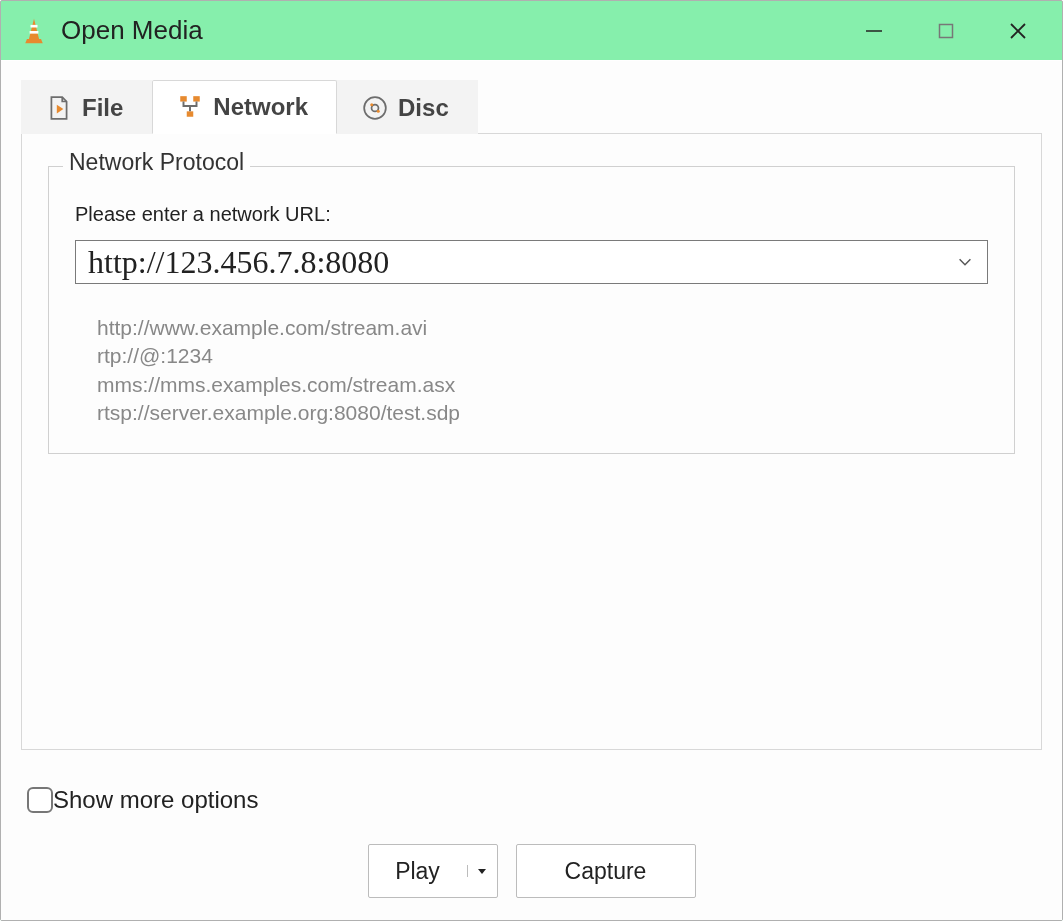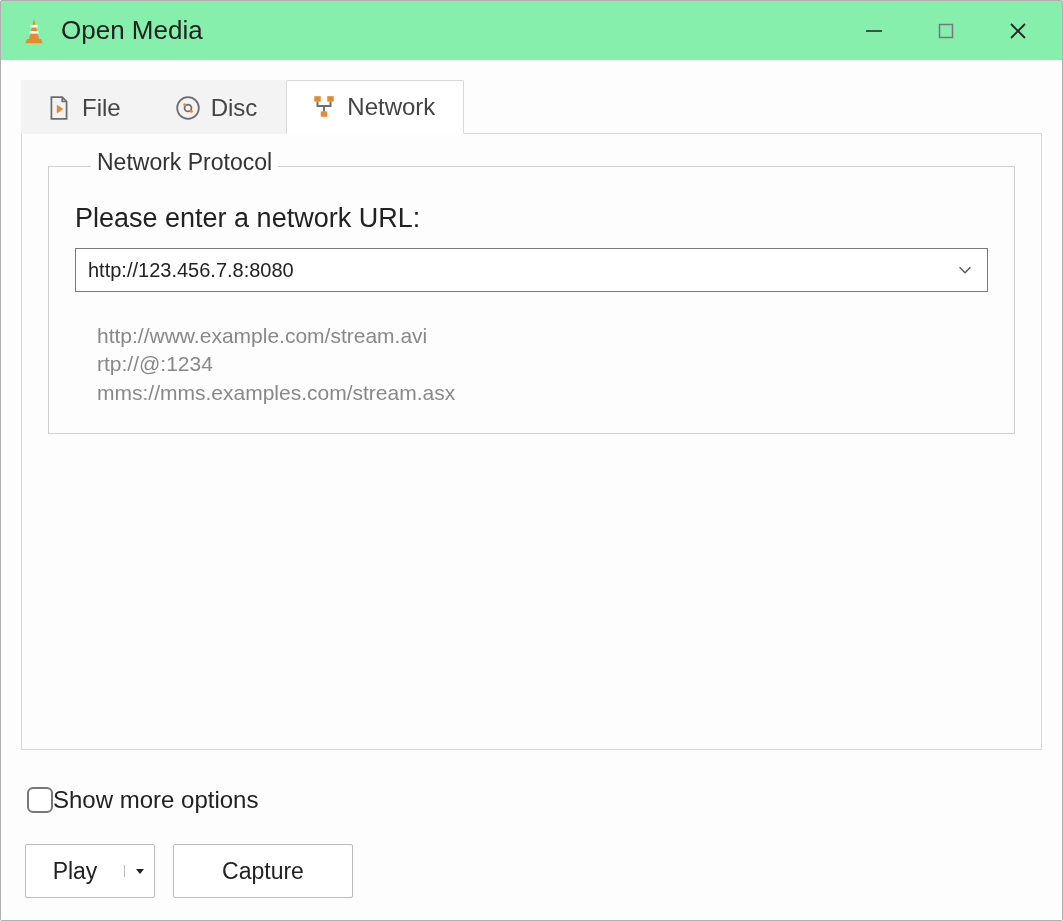--- a/index.html
+++ b/index.html
@@ -59,20 +59,21 @@
   .content {
     flex:1 1 auto;
     background:#fdfdfd;
     padding:18px 20px 10px 20px;
     display:flex;
     flex-direction:column;
   }
   .tabs {
     display:flex;
     border-bottom:1px solid #d8d8d8;
+    font-weight:bold;
   }
   .tab {
     display:flex;
     align-items:center;
     gap:10px;
     padding:12px 28px 12px 24px;
     font-size:24px;
     color:#444;
     background:#f3f3f3;
     border:1px solid transparent;
@@ -114,42 +115,41 @@
     background:#fdfdfd;
   }
   .groupbox-title {
     position:absolute;
     top:-18px;
     left:14px;
     background:#fdfdfd;
     padding:0 6px;
     font-size:23px;
     color:#333;
-    margin-left:28px;
   }
   .field-label {
-    font-size:27px;
+    font-size:20px;
     color:#222;
     margin-bottom:14px;
     margin-top:6px;
   }
   .url-combo {
     display:flex;
     align-items:center;
     border:1px solid #7a7a7a;
     background:#fff;
     height:44px;
     padding:0 10px;
   }
   .url-combo input {
     flex:1 1 auto;
     border:none;
     outline:none;
-    font-size:20px;
-    font-family:Liberation Sans, sans-serif;
+    font-size:32px;
+    font-family:Liberation Serif, serif;
     color:#222;
     background:transparent;
   }
   .url-combo .chevron {
     width:24px;
     height:24px;
     display:flex;
     align-items:center;
     justify-content:center;
   }
@@ -173,21 +173,21 @@
   }
   .checkbox {
     width:26px;
     height:26px;
     border:2px solid #777;
     border-radius:6px;
     background:#fff;
   }
   .button-row {
     display:flex;
-    justify-content:flex-start;
+    justify-content:center;
     gap:18px;
   }
   .btn {
     height:54px;
     border:1px solid #bcbcbc;
     background:#fff;
     font-size:23px;
     color:#222;
     display:flex;
     align-items:center;
@@ -257,42 +257,42 @@
         <span class="tab-icon">
           <svg viewBox="0 0 24 24" width="26" height="26">
             <path d="M5 2h10l4 4v16H5z" fill="none" stroke="#6d6d6d" stroke-width="1.6"></path>
             <path d="M15 2v4h4" fill="none" stroke="#6d6d6d" stroke-width="1.6"></path>
             <polygon points="10,9 16,13 10,17" fill="#e78a2f"></polygon>
           </svg>
         </span>
         <span>File</span>
       </div>
 
+      <div class="tab active">
+        <span class="tab-icon">
+          <svg viewBox="0 0 24 24" width="26" height="26">
+            <rect x="3" y="2" width="6" height="5" fill="#e78a2f"></rect>
+            <rect x="15" y="2" width="6" height="5" fill="#e78a2f"></rect>
+            <rect x="9" y="16" width="6" height="5" fill="#e78a2f"></rect>
+            <path d="M6 7v4h12V7 M12 11v5" fill="none" stroke="#6d6d6d" stroke-width="1.8"></path>
+          </svg>
+        </span>
+        <span>Network</span>
+      </div>
+
       <div class="tab">
         <span class="tab-icon">
           <svg viewBox="0 0 24 24" width="26" height="26">
             <circle cx="12" cy="12" r="10" fill="none" stroke="#6d6d6d" stroke-width="1.6"></circle>
             <circle cx="12" cy="12" r="3.2" fill="none" stroke="#6d6d6d" stroke-width="1.6"></circle>
             <circle cx="9" cy="9" r="1.4" fill="#e78a2f"></circle>
             <circle cx="15" cy="15" r="1.4" fill="#e78a2f"></circle>
           </svg>
         </span>
         <span>Disc</span>
-      </div>
-
-      <div class="tab active">
-        <span class="tab-icon">
-          <svg viewBox="0 0 24 24" width="26" height="26">
-            <rect x="3" y="2" width="6" height="5" fill="#e78a2f"></rect>
-            <rect x="15" y="2" width="6" height="5" fill="#e78a2f"></rect>
-            <rect x="9" y="16" width="6" height="5" fill="#e78a2f"></rect>
-            <path d="M6 7v4h12V7 M12 11v5" fill="none" stroke="#6d6d6d" stroke-width="1.8"></path>
-          </svg>
-        </span>
-        <span>Network</span>
       </div>
 
     </div>
 
     <div class="tab-body">
 
       <div class="groupbox">
         <div class="groupbox-title">Network Protocol</div>
 
         <div class="field-label">Please enter a network URL:</div>
@@ -303,20 +303,21 @@
             <svg viewBox="0 0 20 20" width="18" height="18">
               <polyline points="4,7 10,13 16,7" fill="none" stroke="#555" stroke-width="1.6"></polyline>
             </svg>
           </span>
         </div>
 
         <div class="examples">
           <div>http://www.example.com/stream.avi</div>
           <div>rtp://@:1234</div>
           <div>mms://mms.examples.com/stream.asx</div>
+          <div>rtsp://server.example.org:8080/test.sdp</div>
         </div>
       </div>
 
       <div style="flex:1 1 auto"></div>
     </div>
 
     <div class="footer-area">
       <div class="show-more-row">
         <div class="checkbox"></div>
         <span>Show more options</span>

